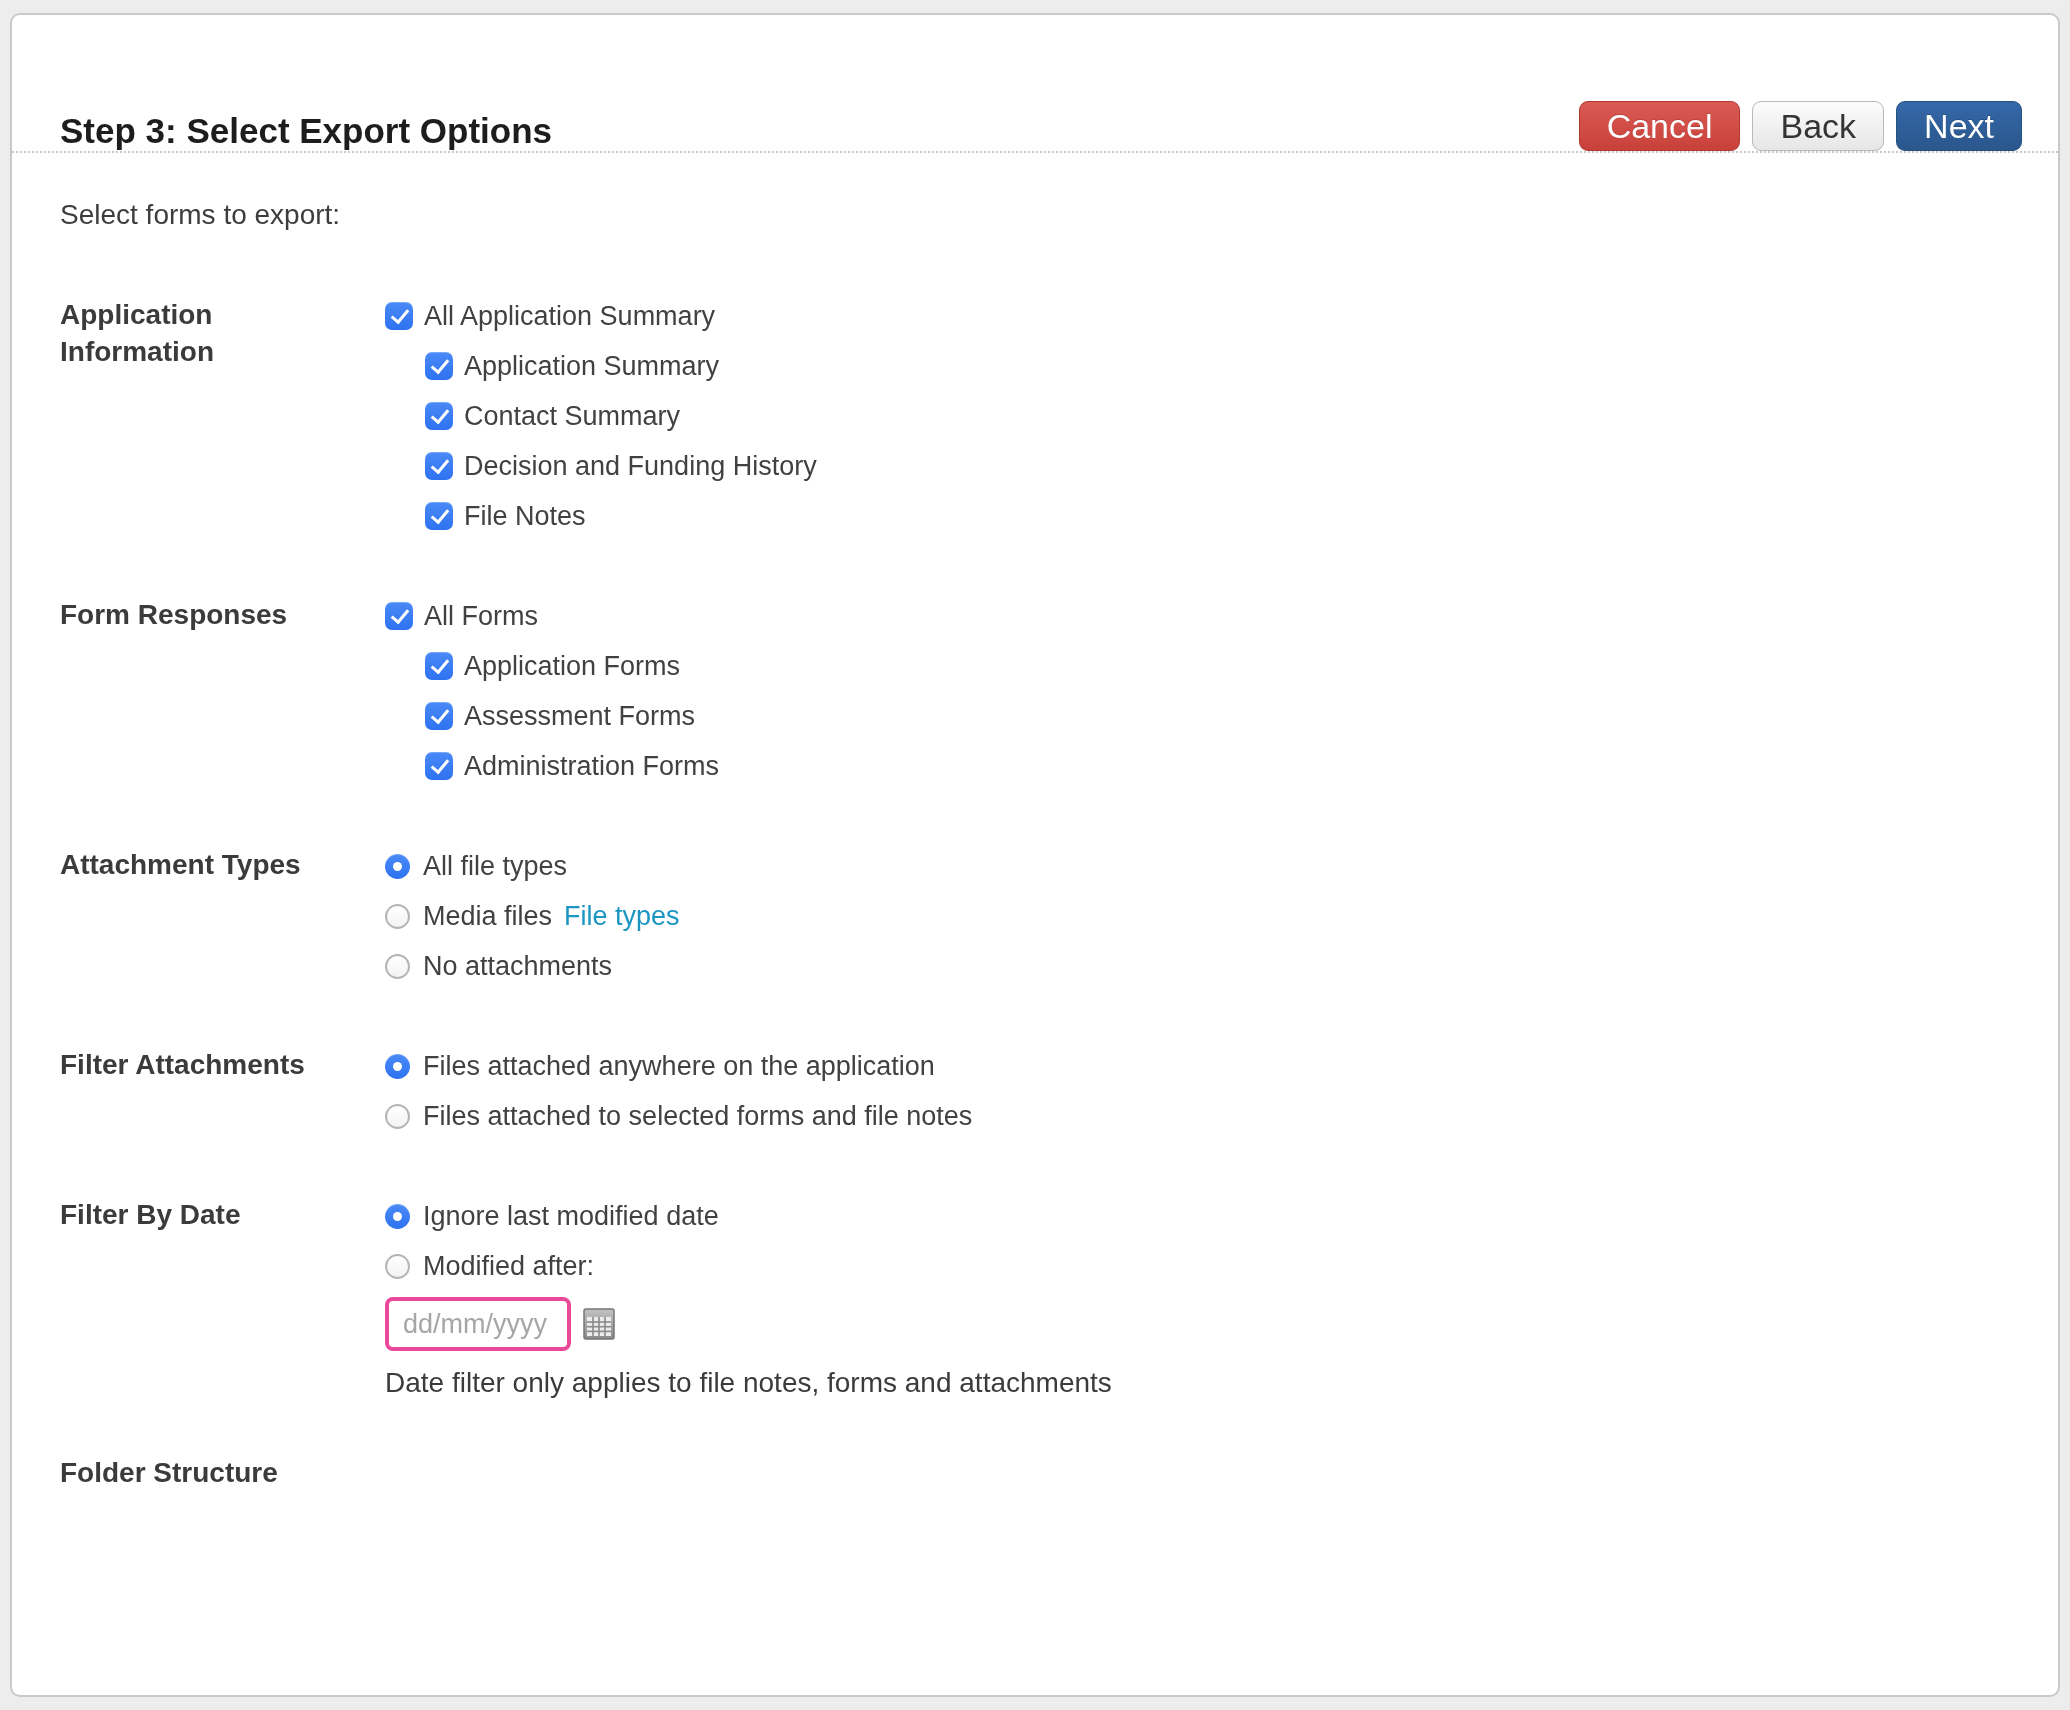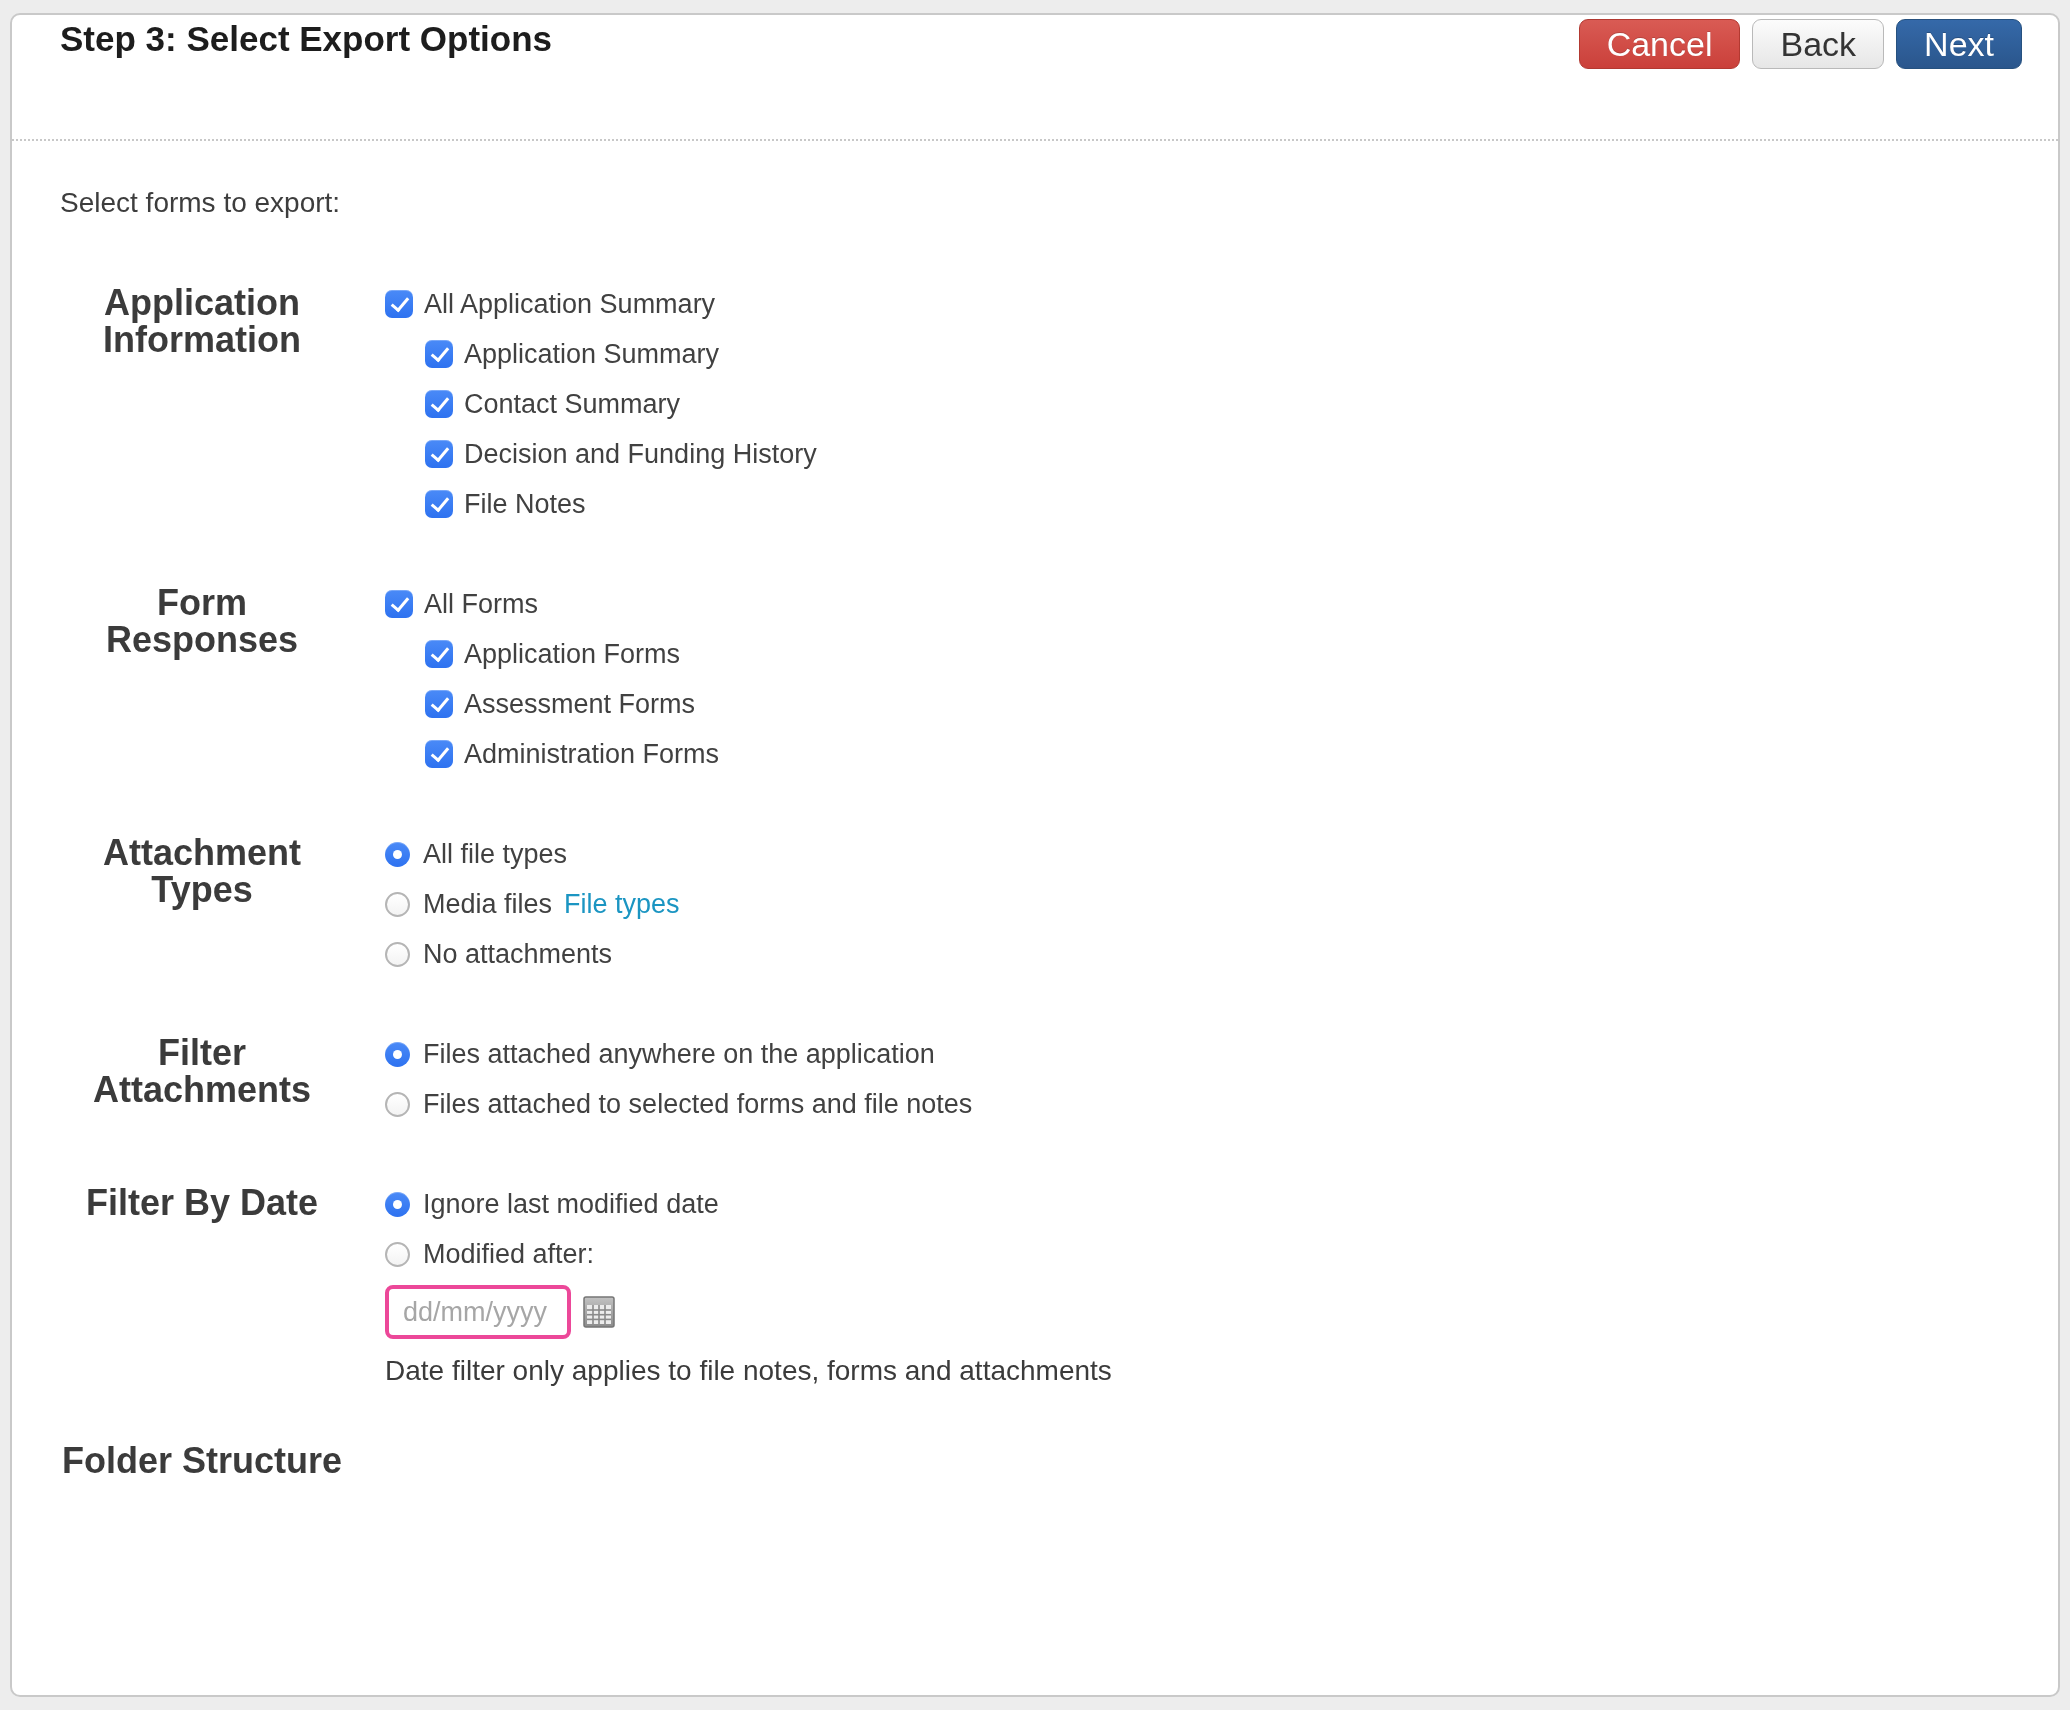--- a/index.html
+++ b/index.html
@@ -8,22 +8,22 @@
     background:var(--page-bg,#ededed);
     font-family:"Liberation Sans", sans-serif;
     position:relative;overflow:hidden;
   }
   .panel{
     position:absolute;left:10px;top:13px;width:2050px;height:1684px;
     box-sizing:border-box;background:#ffffff;
     border:2px solid #c9c9c9;border-radius:10px;
   }
   .panel-header{
-    height:120px;display:flex;align-items:flex-start;justify-content:space-between;
-    padding:4px 36px 0 48px;border-bottom:2px dotted #c8c8c8;
+    height:120px;display:flex;align-items:flex-end;justify-content:space-between;
+    padding:16px 36px 0 48px;border-bottom:2px dotted #c8c8c8;
   }
   .title{font-size:35px;font-weight:bold;color:#1d1d1d;margin:0;}
   .btn-group{display:flex;align-items:center;}
   .btn{
     height:50px;padding:0 27px;font-size:34px;border-radius:9px;
     font-family:"Liberation Sans", sans-serif;cursor:pointer;line-height:46px;
   }
   .btn-cancel{
     color:#fff;background:linear-gradient(var(--cancel-top,#d95b54),var(--cancel-bot,#ca403a));
     border:1px solid #b23931;text-shadow:0 -1px 0 rgba(0,0,0,.15);
@@ -33,22 +33,22 @@
     border:1px solid #b9b9b9;margin-left:12px;
   }
   .btn-next{
     color:#fff;background:linear-gradient(var(--next-top,#3569a9),var(--next-bot,#2a568c));
     border:1px solid #26517f;margin-left:12px;text-shadow:0 -1px 0 rgba(0,0,0,.2);
   }
   .panel-body{padding:46px 48px 0 48px;}
   .intro{font-size:28px;color:#3d3d3d;margin:0 0 60px 0;}
   .section{display:flex;margin-bottom:50px;}
   .section-label{
-    width:284px;flex:none;text-align:center;
-    font-size:36px;font-weight:bold;line-height:37px;color:#3b3b3b;padding-top:5px;
+    width:284px;flex:none;text-align:left;
+    font-size:28px;font-weight:bold;line-height:37px;color:#3b3b3b;padding-top:5px;
   }
   .section-content{margin-left:41px;}
   .row{display:flex;align-items:center;height:50px;cursor:pointer;}
   .row.nested{margin-left:40px;}
   .row-label{font-size:27px;color:#414141;margin-left:11px;white-space:nowrap;}
   
   .checkbox{
     width:28px;height:28px;border-radius:7px;flex:none;position:relative;
     box-sizing:border-box;background:#fff;border:2px solid #b5b5b5;
   }

